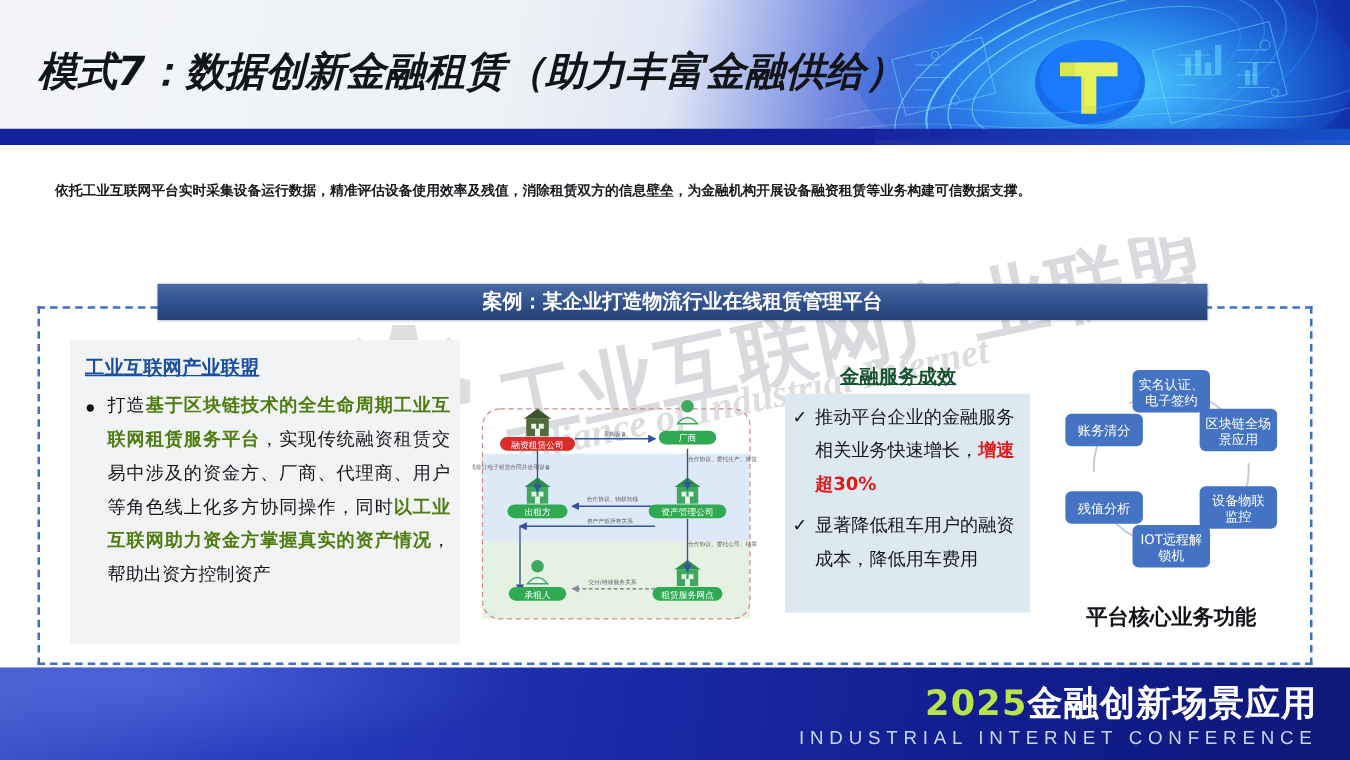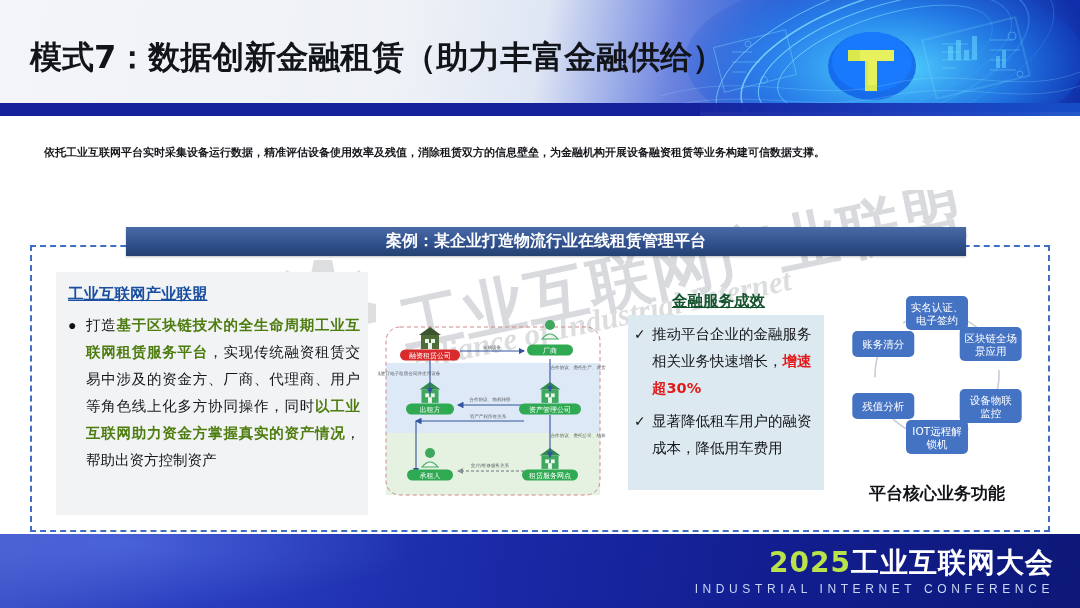--- a/index.html
+++ b/index.html
@@ -10,20 +10,21 @@
     position:relative;
   }
   .slide{position:absolute;inset:0;background:#fff;overflow:hidden;}
 
   
   .header{
     position:absolute;left:0;top:0;width:1080px;height:112px;
     background:
       radial-gradient(ellipse 300px 200px at 880px 60px, rgba(60,190,255,.85) 0%, rgba(20,90,220,.0) 70%),
       linear-gradient(100deg,#f3f5f8 0%,#eef1f6 38%,#dfe6f4 50%,#6f86e0 62%,#2b44c8 72%,#1530b4 82%,#0f2ea8 100%);
+    font-style: italic;
   }
   .hdr-graphic{
     position:absolute;right:0;top:0;width:420px;height:116px;overflow:hidden;
   }
   .hdr-graphic svg{display:block;}
   .header-title{
     position:absolute;left:30px;top:36px;
     font-size:32px;font-weight:bold;color:#111418;
     letter-spacing:0px;white-space:nowrap;
     font-family:"DejaVu Sans","Liberation Sans",sans-serif;
@@ -159,21 +160,21 @@
   .logo{
     position:absolute;right:26px;top:13px;text-align:right;z-index:2;
   }
   .logo-main{
     font-size:28px;font-weight:bold;letter-spacing:1px;white-space:nowrap;
     font-family:"DejaVu Sans","Liberation Sans",sans-serif;line-height:32px;
   }
   .logo-year{color:#b9e34a;}
   .logo-cn{color:#ffffff;}
   .logo-sub{
-    font-size:12px;letter-spacing:4.6px;color:#c9d6f5;margin-top:3px;
+    font-size:15px;letter-spacing:4.6px;color:#c9d6f5;margin-top:3px;
     font-family:"Liberation Sans","DejaVu Sans",sans-serif;white-space:nowrap;
   }
 </style>
 </head>
 <body>
 
 <div class="slide">
 
   <div class="header">
     <div class="hdr-graphic">
@@ -386,19 +387,19 @@
           <rect x="10.306424965364805" y="53" width="62" height="26" rx="5" fill="#4573c4"></rect>
           <text x="41.306424965364805" y="70" text-anchor="middle" fill="#ffffff" font-size="10.5" font-family="&quot;DejaVu Sans&quot;,&quot;Liberation Sans&quot;,sans-serif"><tspan x="41.306424965364805" dy="0">账务清分</tspan></text>
         </g>
       </svg>
   </div>
   <div class="circle-caption">平台核心业务功能</div>
 
   <div class="footer">
     <div class="logo">
       <div class="logo-main">
-        <span class="logo-year">2025</span><span class="logo-cn">工业互联网大会</span>
+        <span class="logo-year">2025</span><span class="logo-cn">金融创新场景应用</span>
       </div>
       <div class="logo-sub">INDUSTRIAL INTERNET CONFERENCE</div>
     </div>
   </div>
 
 </div>
 
 </body></html>

